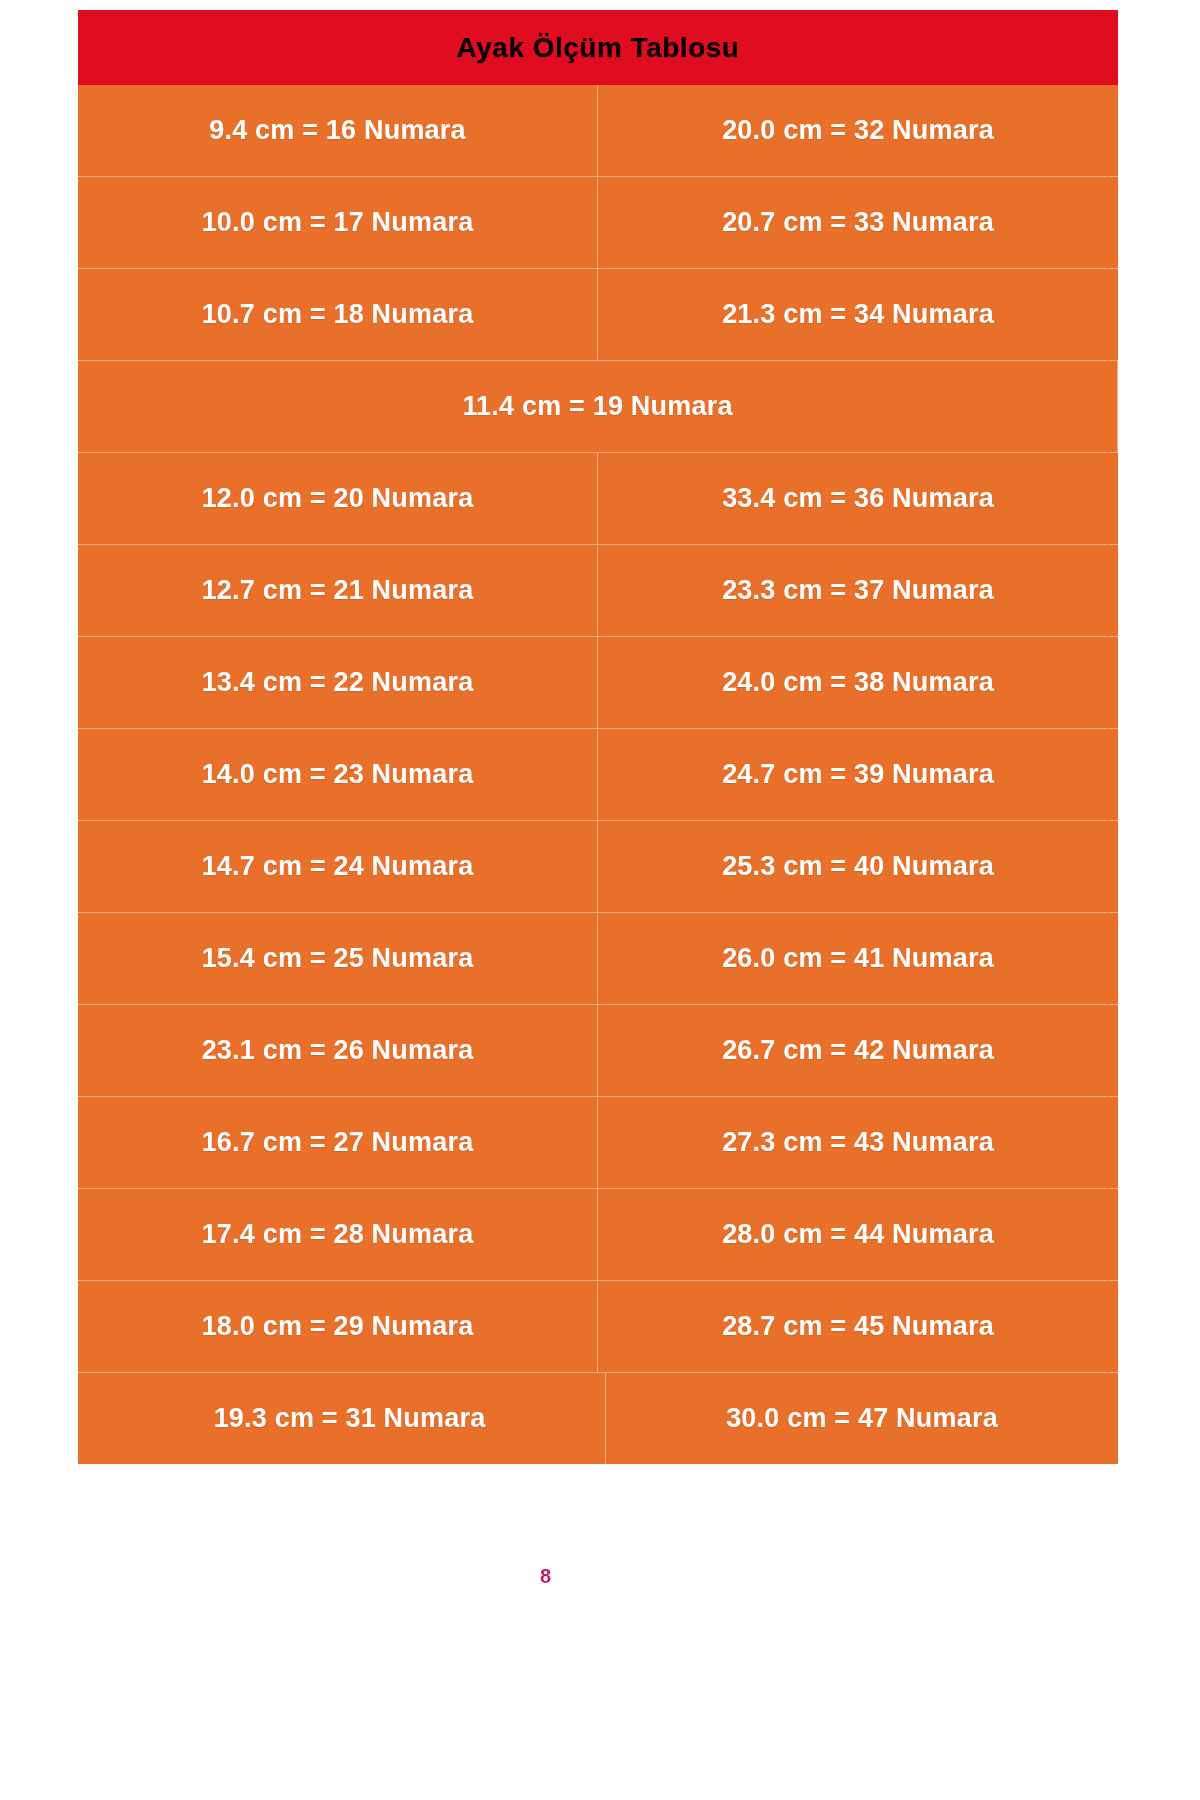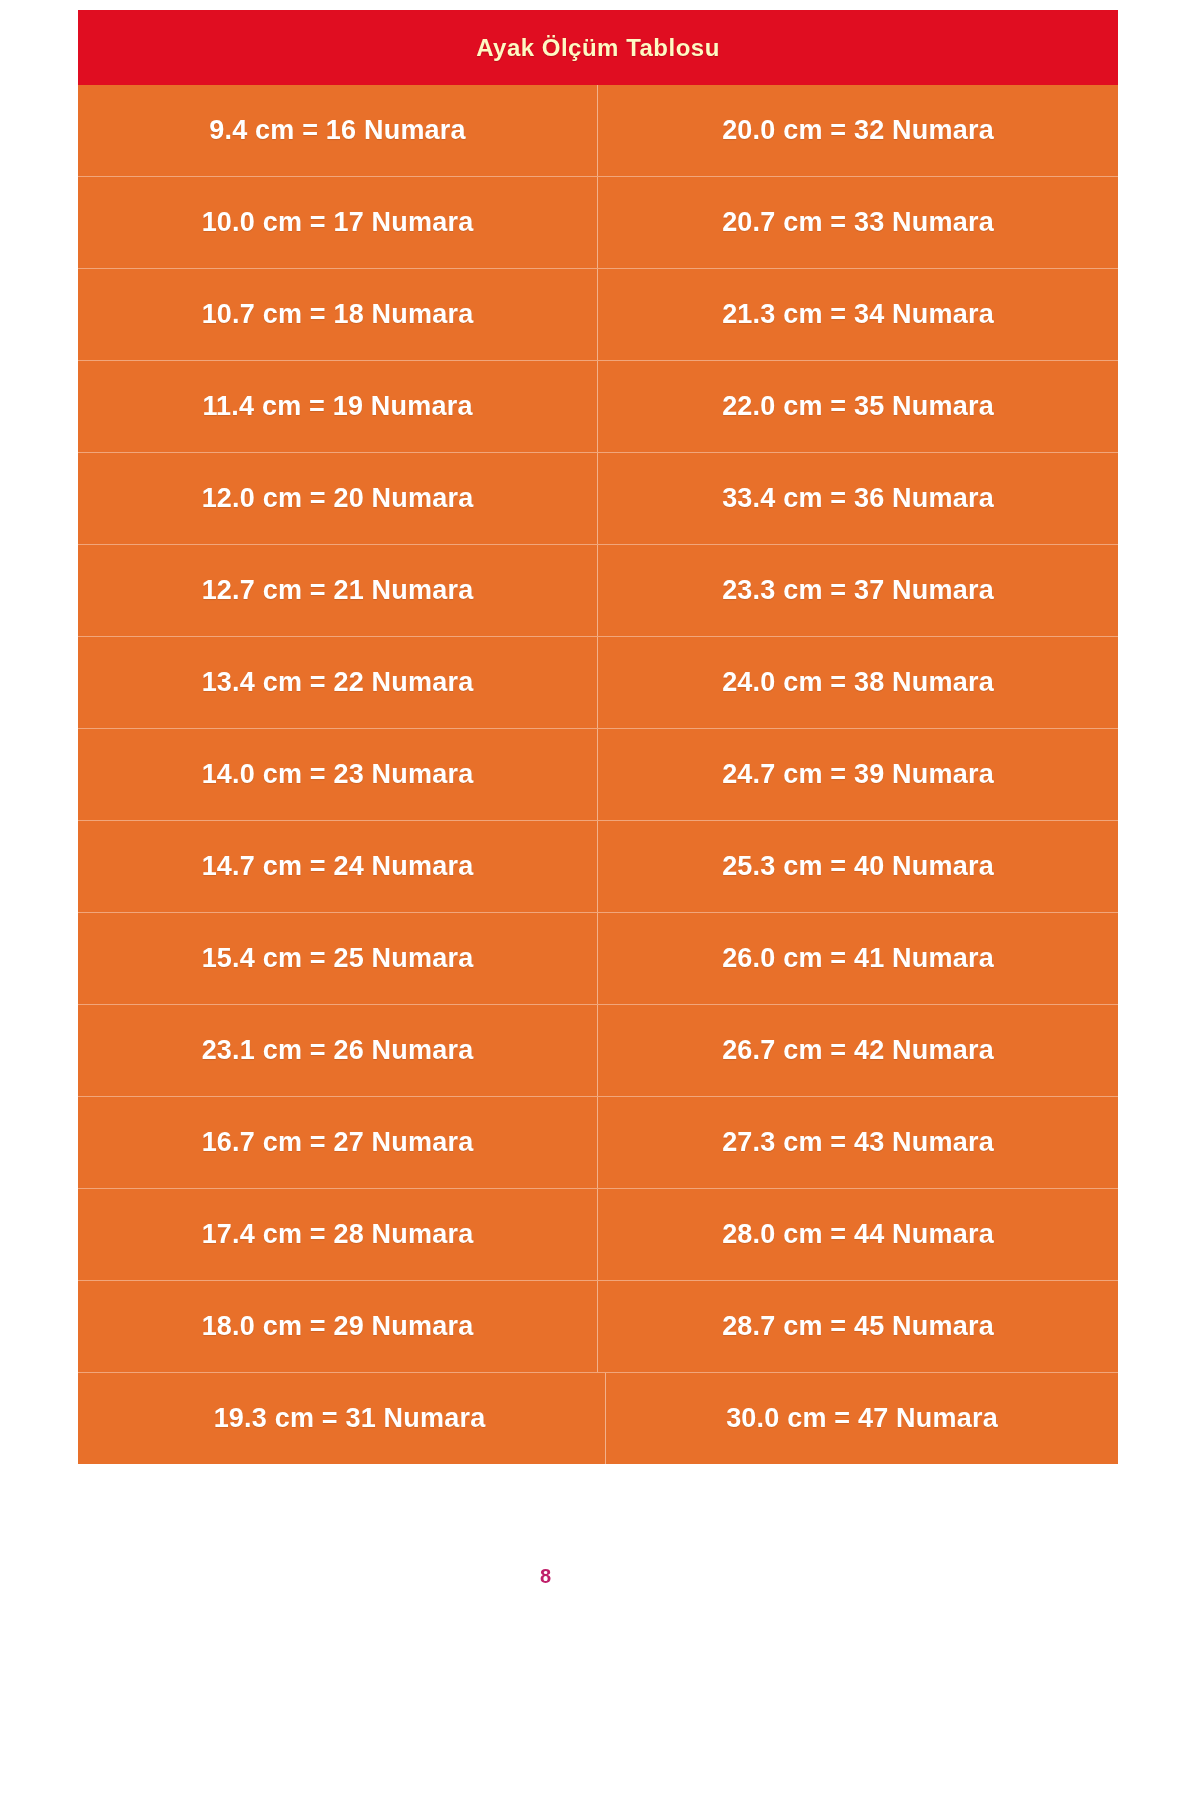--- a/index.html
+++ b/index.html
@@ -28,22 +28,22 @@
     background: #e8702a;
   }
   .title-bar {
     background: #e00d21;
     height: 75px;
     display: flex;
     align-items: center;
     justify-content: center;
   }
   .title-bar .title {
-    color: #fef9c3;
-    font-size: 24px;
+    color: #000000;
+    font-size: 28px;
     font-weight: bold;
     letter-spacing: 0.5px;
     text-shadow: 0 1px 1px rgba(0,0,0,0.18);
   }
   .grid {
     display: block;
     background: #e8702a;
   }
   .row {
     display: flex;
@@ -124,21 +124,20 @@
         <div class="cell right">20.7 cm = 33 Numara</div>
       </div>
 
       <div class="row">
         <div class="cell left">10.7 cm = 18 Numara</div>
         <div class="cell right">21.3 cm = 34 Numara</div>
       </div>
 
       <div class="row">
         <div class="cell left">11.4 cm = 19 Numara</div>
-        <div class="cell right">22.0 cm = 35 Numara</div>
       </div>
 
       <div class="row">
         <div class="cell left">12.0 cm = 20 Numara</div>
         <div class="cell right">33.4 cm = 36 Numara</div>
       </div>
 
       <div class="row">
         <div class="cell left">12.7 cm = 21 Numara</div>
         <div class="cell right">23.3 cm = 37 Numara</div>

